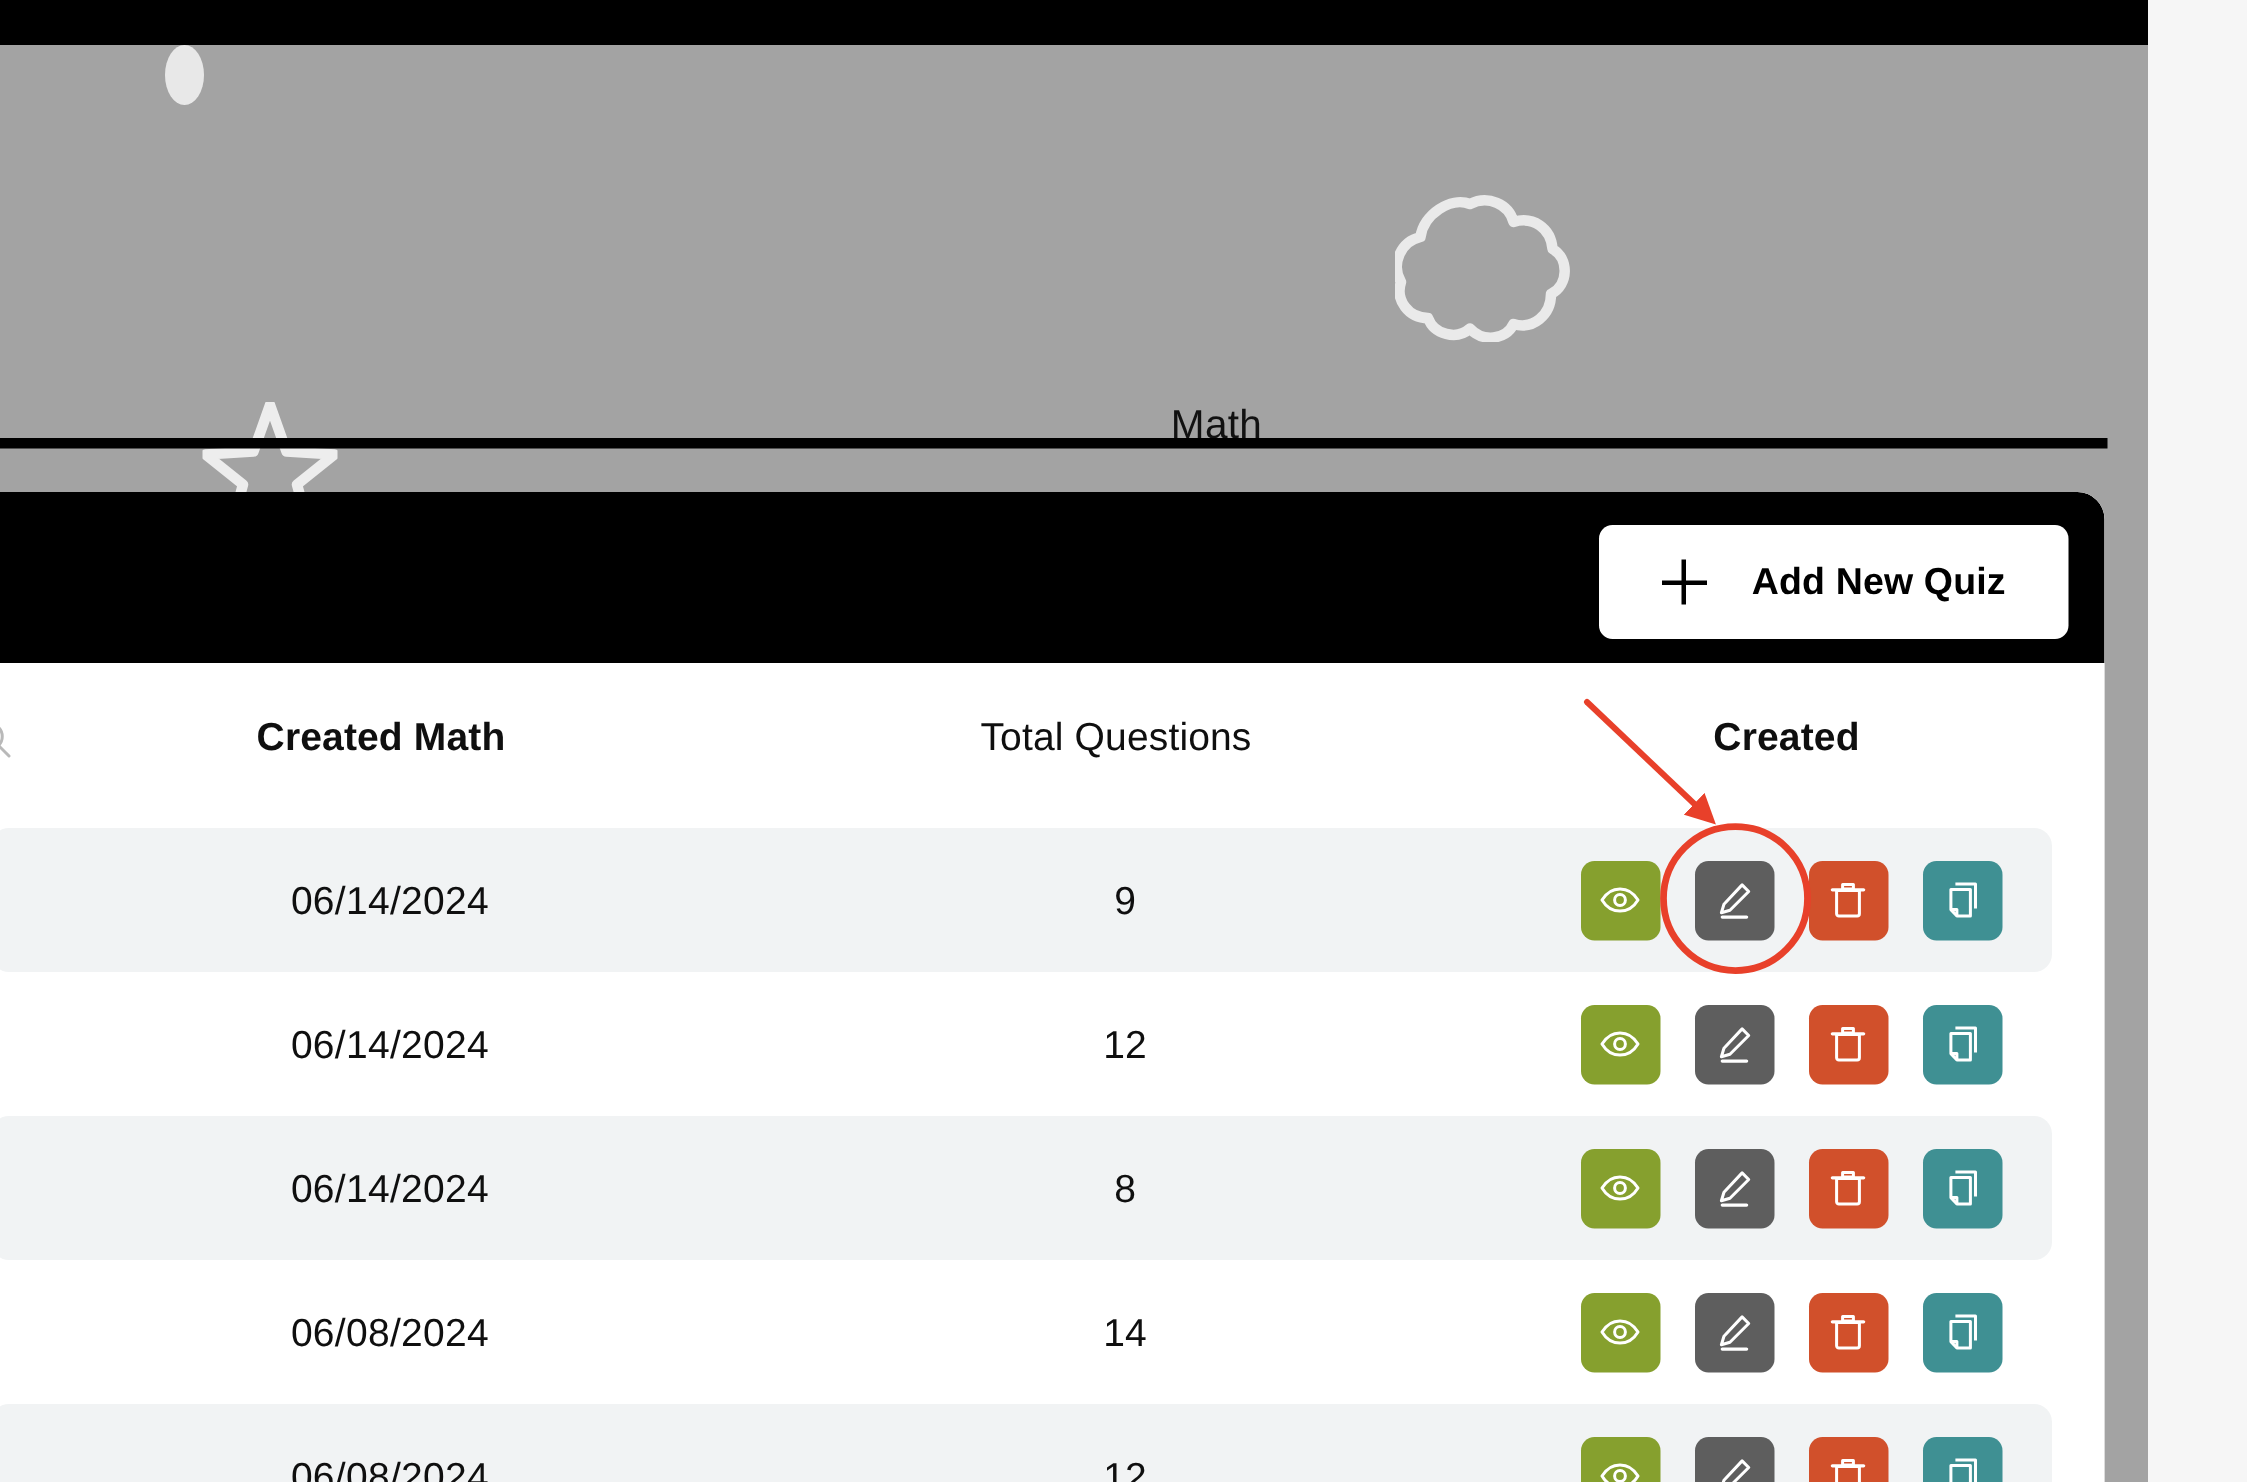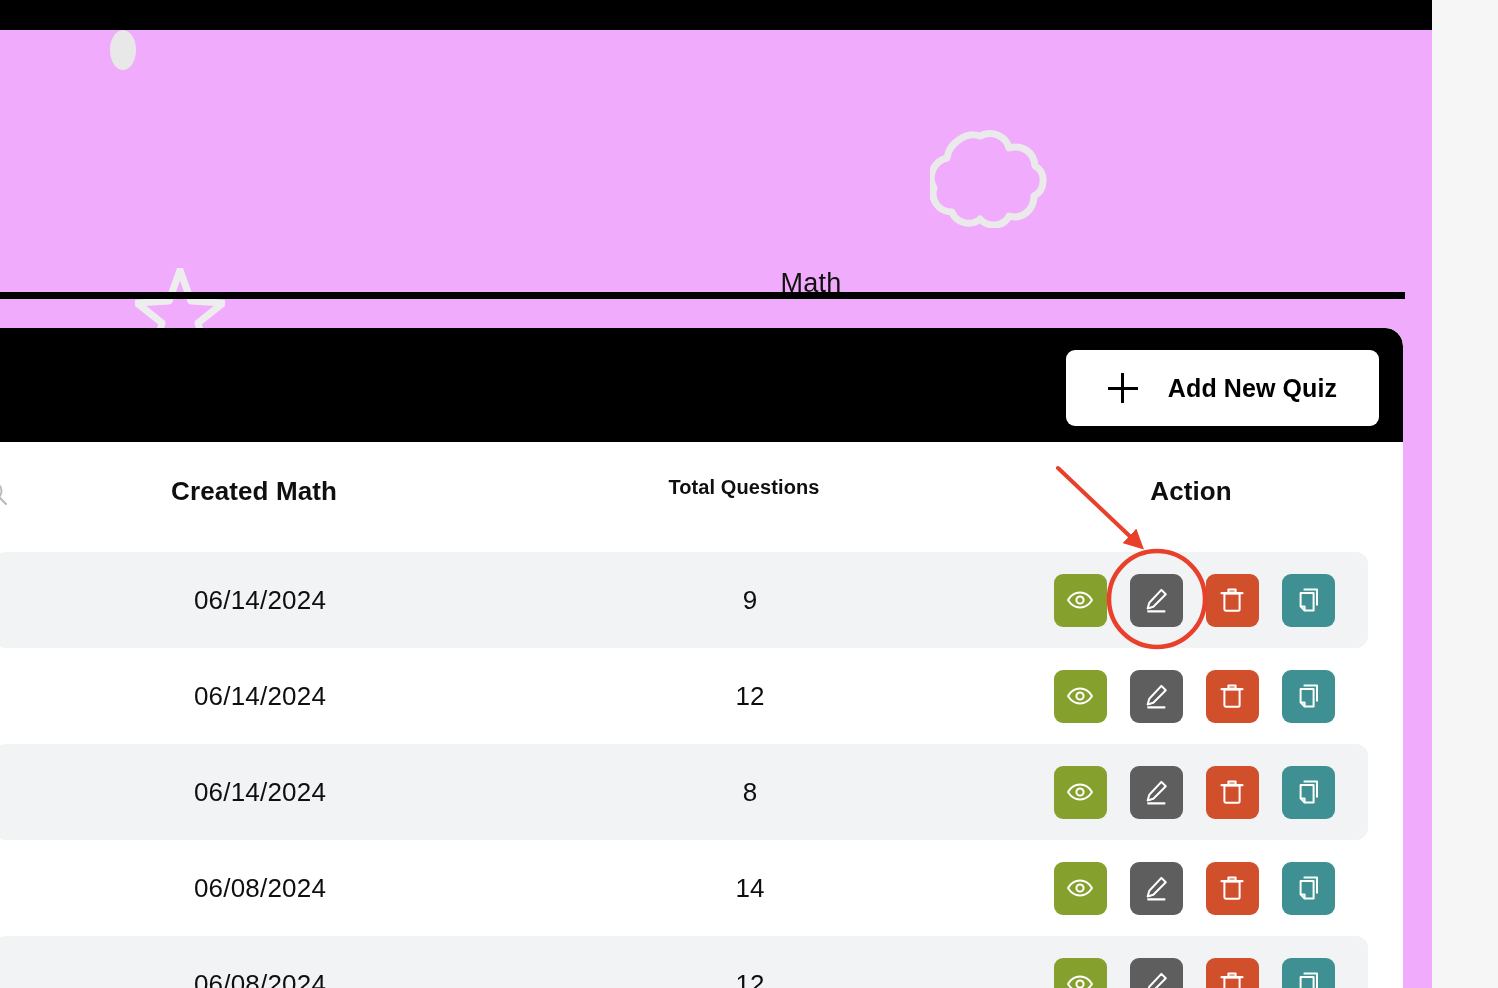--- a/index.html
+++ b/index.html
@@ -12,21 +12,21 @@
     overflow: hidden;
     background: #f6f6f6;
     font-family: "Liberation Sans", sans-serif;
     -webkit-font-smoothing: antialiased;
   }
 
   #root {
     position: relative;
     width: 1432px;
     height: 988px;
-    background: #f0abfc;
+    background: #a3a3a3;
     overflow: hidden;
   }
 
   
   .top-strip {
     position: absolute;
     left: 0; top: 0;
     width: 1498px;
     height: 30px;
     background: #000000;
@@ -168,22 +168,22 @@
     font-weight: 700;
     color: #0f0f0f;
     letter-spacing: 0.1px;
   }
   .col-total {
     position: absolute;
     left: 580px;
     top: 34px;
     width: 340px;
     text-align: center;
-    font-size: 20px;
-    font-weight: 700;
+    font-size: 26px;
+    font-weight: 400;
     color: #0f0f0f;
     letter-spacing: 0.1px;
   }
   .col-action {
     position: absolute;
     left: 1030px;
     top: 34px;
     width: 334px;
     text-align: center;
     font-size: 26px;
@@ -311,21 +311,21 @@
 
     <div class="table-head">
       <span class="search-icon-wrap">
         <svg width="26" height="26" viewBox="0 0 26 26" fill="none">
           <circle cx="11" cy="11" r="8.5" stroke="#b9b9b9" stroke-width="2"></circle>
           <line x1="17.2" y1="17.2" x2="24" y2="24" stroke="#b9b9b9" stroke-width="2" stroke-linecap="round"></line>
         </svg>
       </span>
       <div class="col-created">Created Math</div>
       <div class="col-total">Total Questions</div>
-      <div class="col-action">Action</div>
+      <div class="col-action">Created</div>
     </div>
 
     <div class="table-body" id="table-body">
         <div class="row striped">
           <div class="cell-date">06/14/2024</div>
           <div class="cell-total">9</div>
           <div class="cell-actions">
             <button class="act-btn act-view" title="View">
               <span>
                 <svg width="28" height="28" viewBox="0 0 28 28" fill="none">

